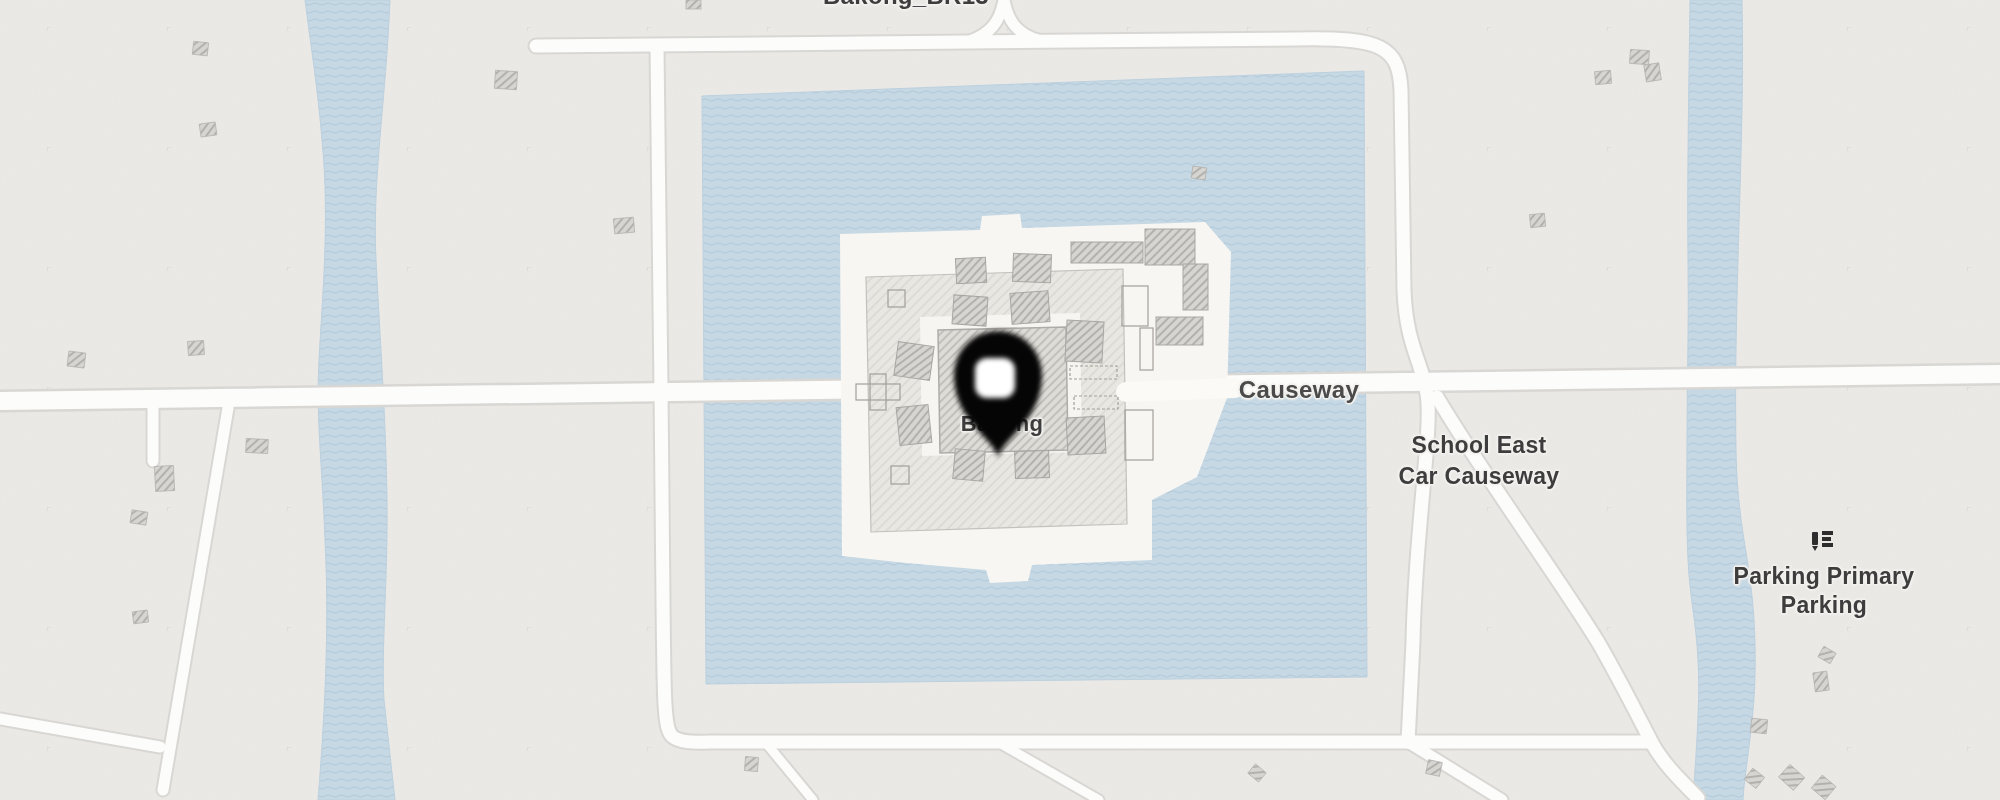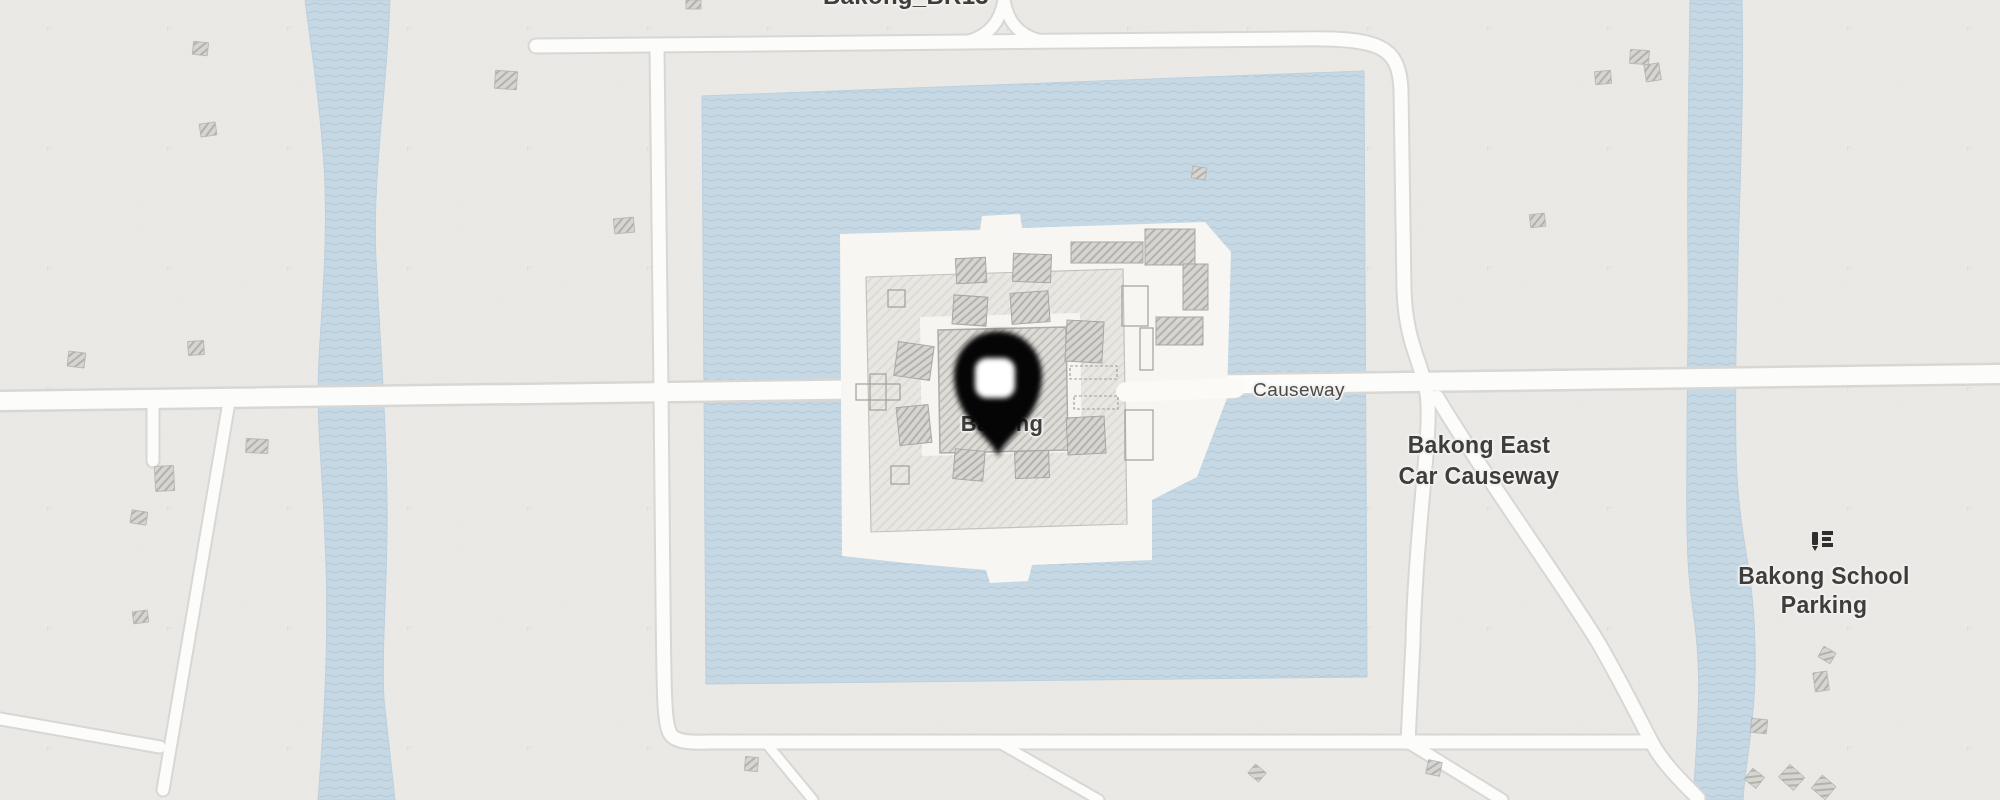--- a/index.html
+++ b/index.html
@@ -11,21 +11,21 @@
   #basemap{position:absolute;left:0;top:0;}
   .maplabel{
     position:absolute;transform:translate(-50%,-50%);
     color:#3d3d3d;font-weight:bold;letter-spacing:.3px;text-align:center;
     text-shadow:-1px -1px 0 #f2f1ee,1px -1px 0 #f2f1ee,-1px 1px 0 #f2f1ee,1px 1px 0 #f2f1ee,
                  0 -2px 2px #f2f1ee,0 2px 2px #f2f1ee,-2px 0 2px #f2f1ee,2px 0 2px #f2f1ee;
     white-space:nowrap;z-index:30;
   }
   #label-waypoint{left:906px;top:-4px;font-size:24px;}
   #label-temple{left:1002px;top:424px;font-size:22px;z-index:25;}
-  #label-causeway{left:1299px;top:390px;font-size:19px;font-weight:normal;color:#4a4a4a;letter-spacing:.4px;}
+  #label-causeway{left:1299px;top:390px;font-size:24px;font-weight:bold;color:#4a4a4a;letter-spacing:.4px;}
   #label-parking{left:1479px;top:461px;font-size:23px;line-height:31px;}
   #label-school{left:1824px;top:591px;font-size:23px;line-height:29px;}
   
   #school-icon{position:absolute;left:1810px;top:530px;width:26px;height:24px;z-index:30;}
   #school-icon .pencil{position:absolute;left:2px;top:2px;width:6px;height:13px;background:#2e2e2e;border-radius:1px;}
   #school-icon .pencil-tip{position:absolute;left:2px;top:16px;width:0;height:0;
      border-left:3px solid transparent;border-right:3px solid transparent;border-top:5px solid #2e2e2e;}
   #school-icon .line{position:absolute;left:12px;width:11px;height:4px;background:#2e2e2e;}
   #school-icon .l1{top:1px;} #school-icon .l2{top:7px;width:9px;} #school-icon .l3{top:13px;}
   
@@ -182,33 +182,33 @@
     </g>
   </svg>
 
   <div class="maplabel" id="label-waypoint">Bakong_BR13</div>
 
   <div class="maplabel" id="label-temple">Bakong</div>
 
   <div class="maplabel" id="label-causeway">Causeway</div>
 
   <div class="maplabel" id="label-parking">
-    <div>Bakong East</div>
+    <div>School East</div>
     <div>Car Causeway</div>
   </div>
 
   <div id="school-icon">
     <div class="pencil"></div>
     <div class="pencil-tip"></div>
     <div class="line l1"></div>
     <div class="line l2"></div>
     <div class="line l3"></div>
   </div>
   <div class="maplabel" id="label-school">
-    <div>Bakong School</div>
+    <div>Parking Primary</div>
     <div>Parking</div>
   </div>
 
   <div id="pin">
     <svg width="96" height="132" viewBox="-48 -132 96 132">
       <path d="M0,0 C -6,-20 -44,-37 -44,-82 A 44,44 0 1 1 44,-82 C 44,-37 6,-20 0,0 Z" fill="#050505"></path>
       <rect x="-23" y="-99" width="40" height="40" rx="12" fill="#ffffff"></rect>
     </svg>
   </div>
 

